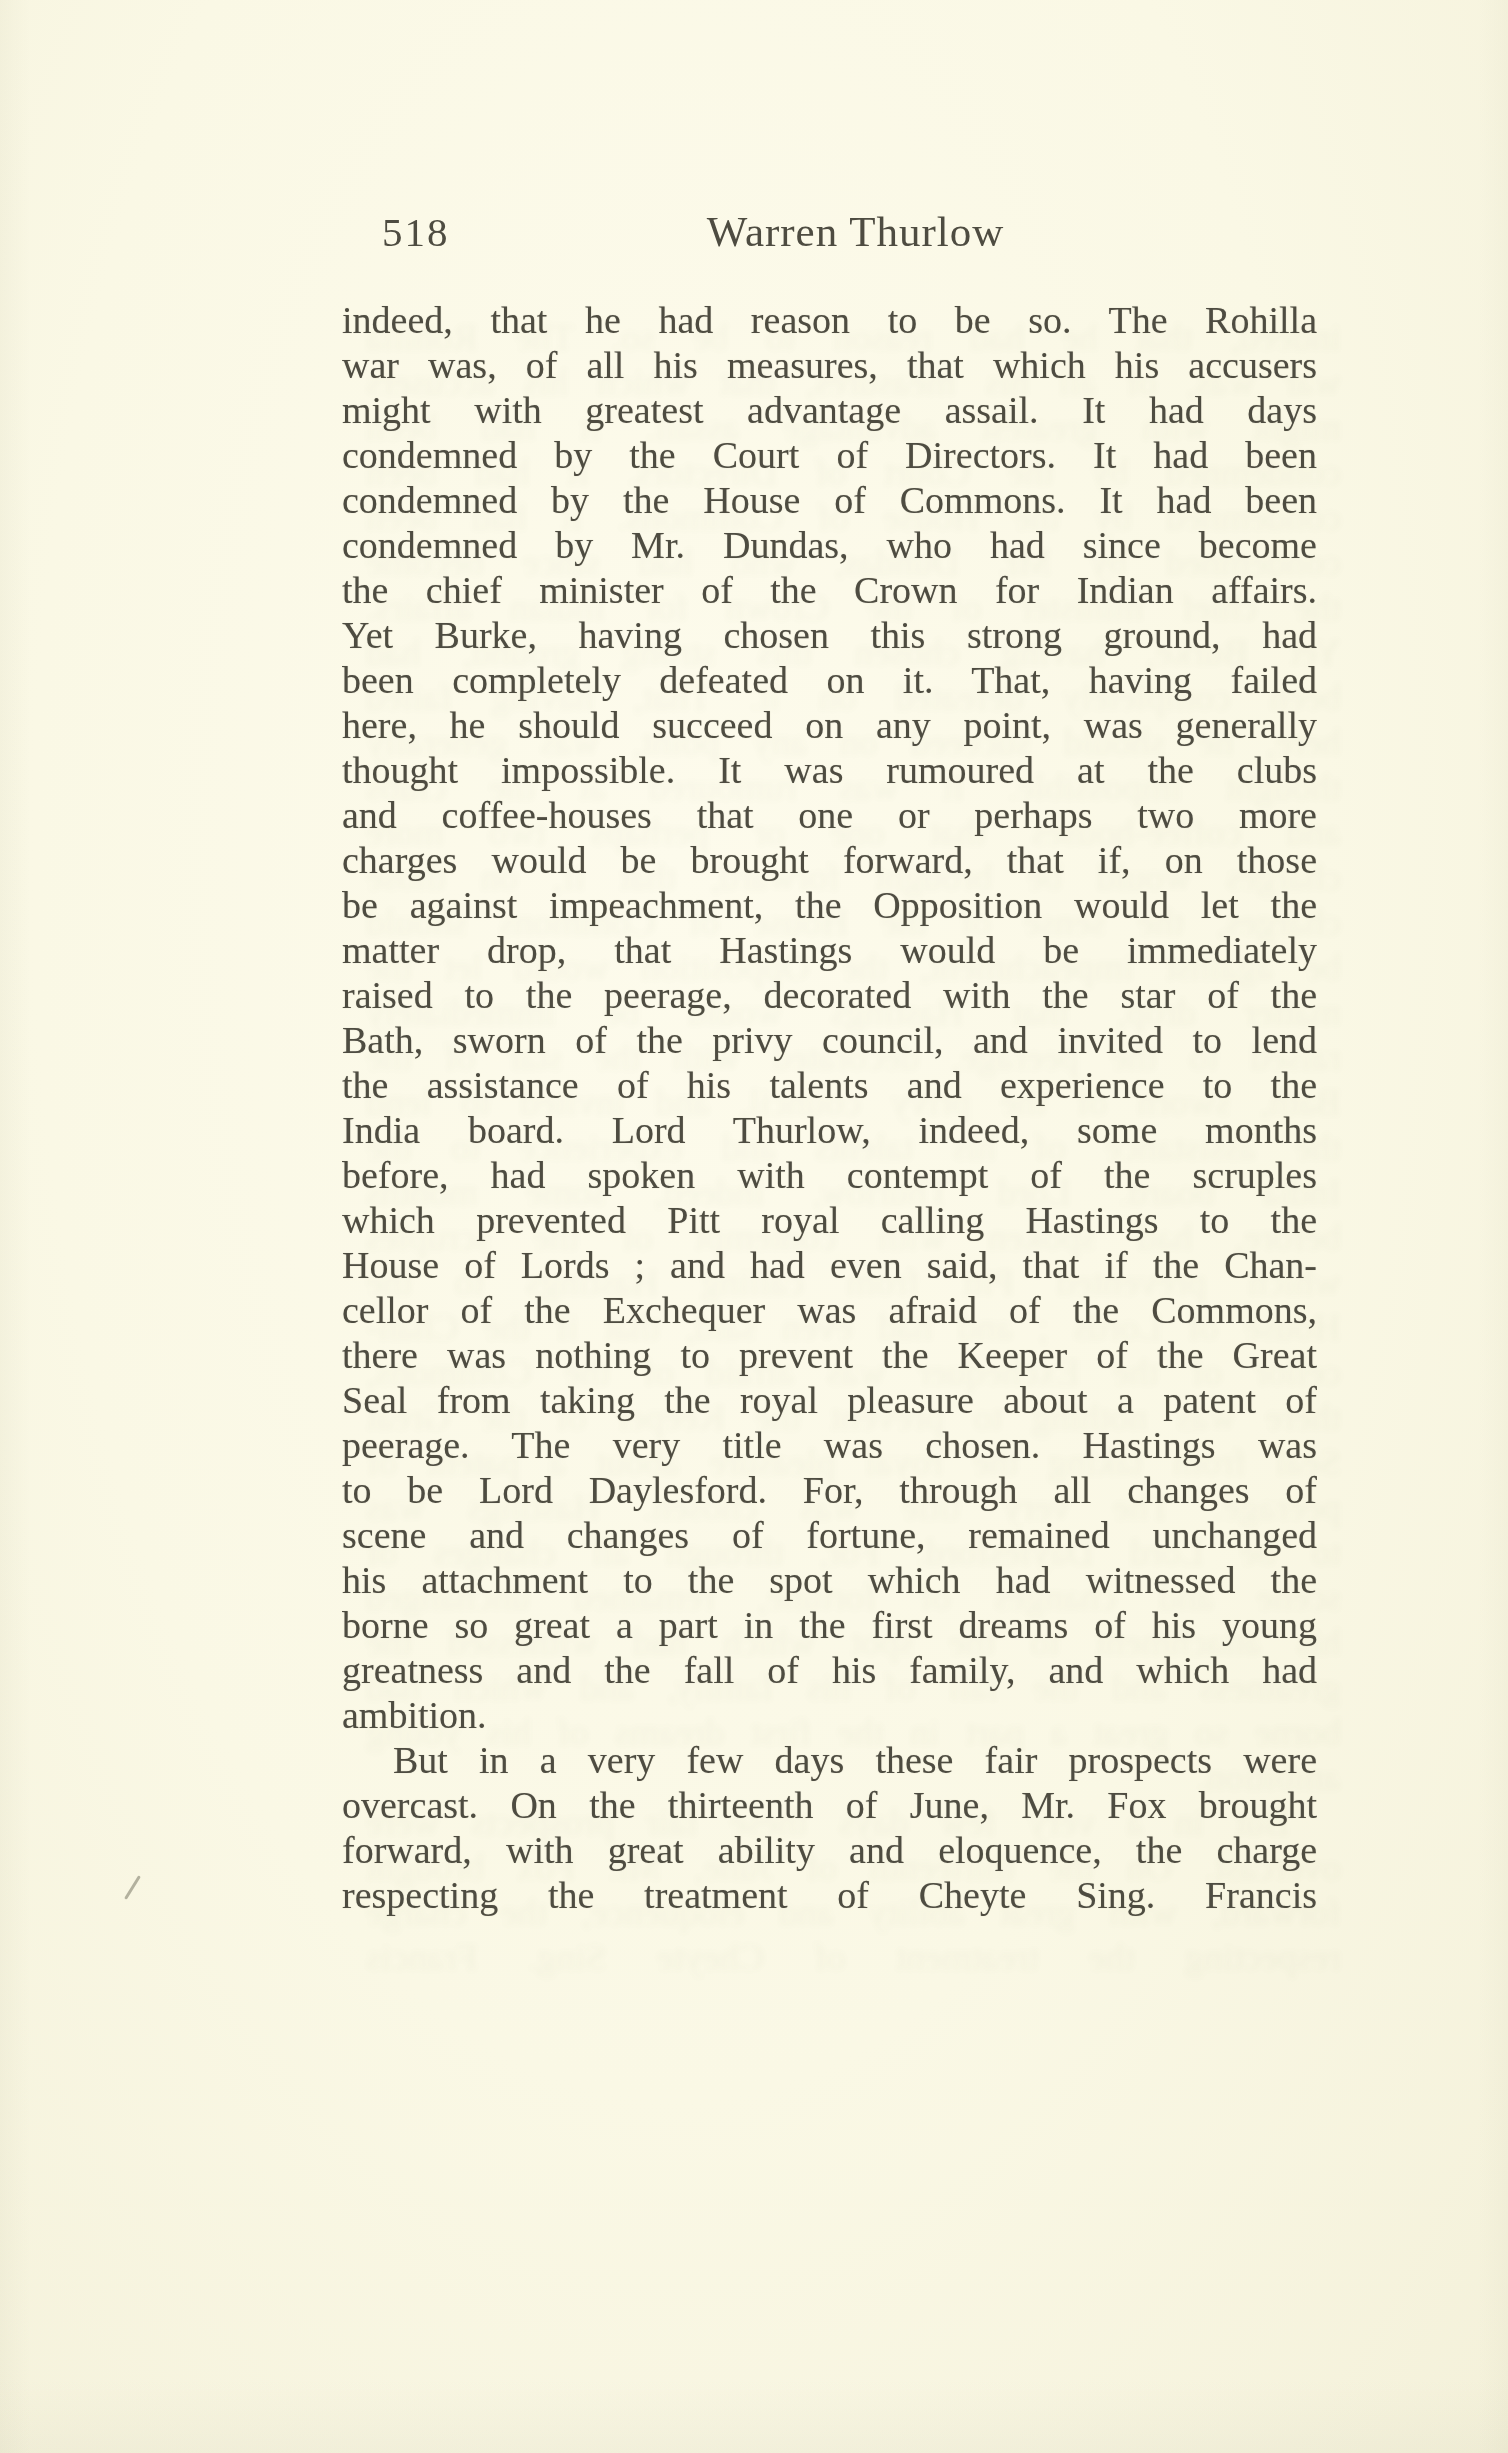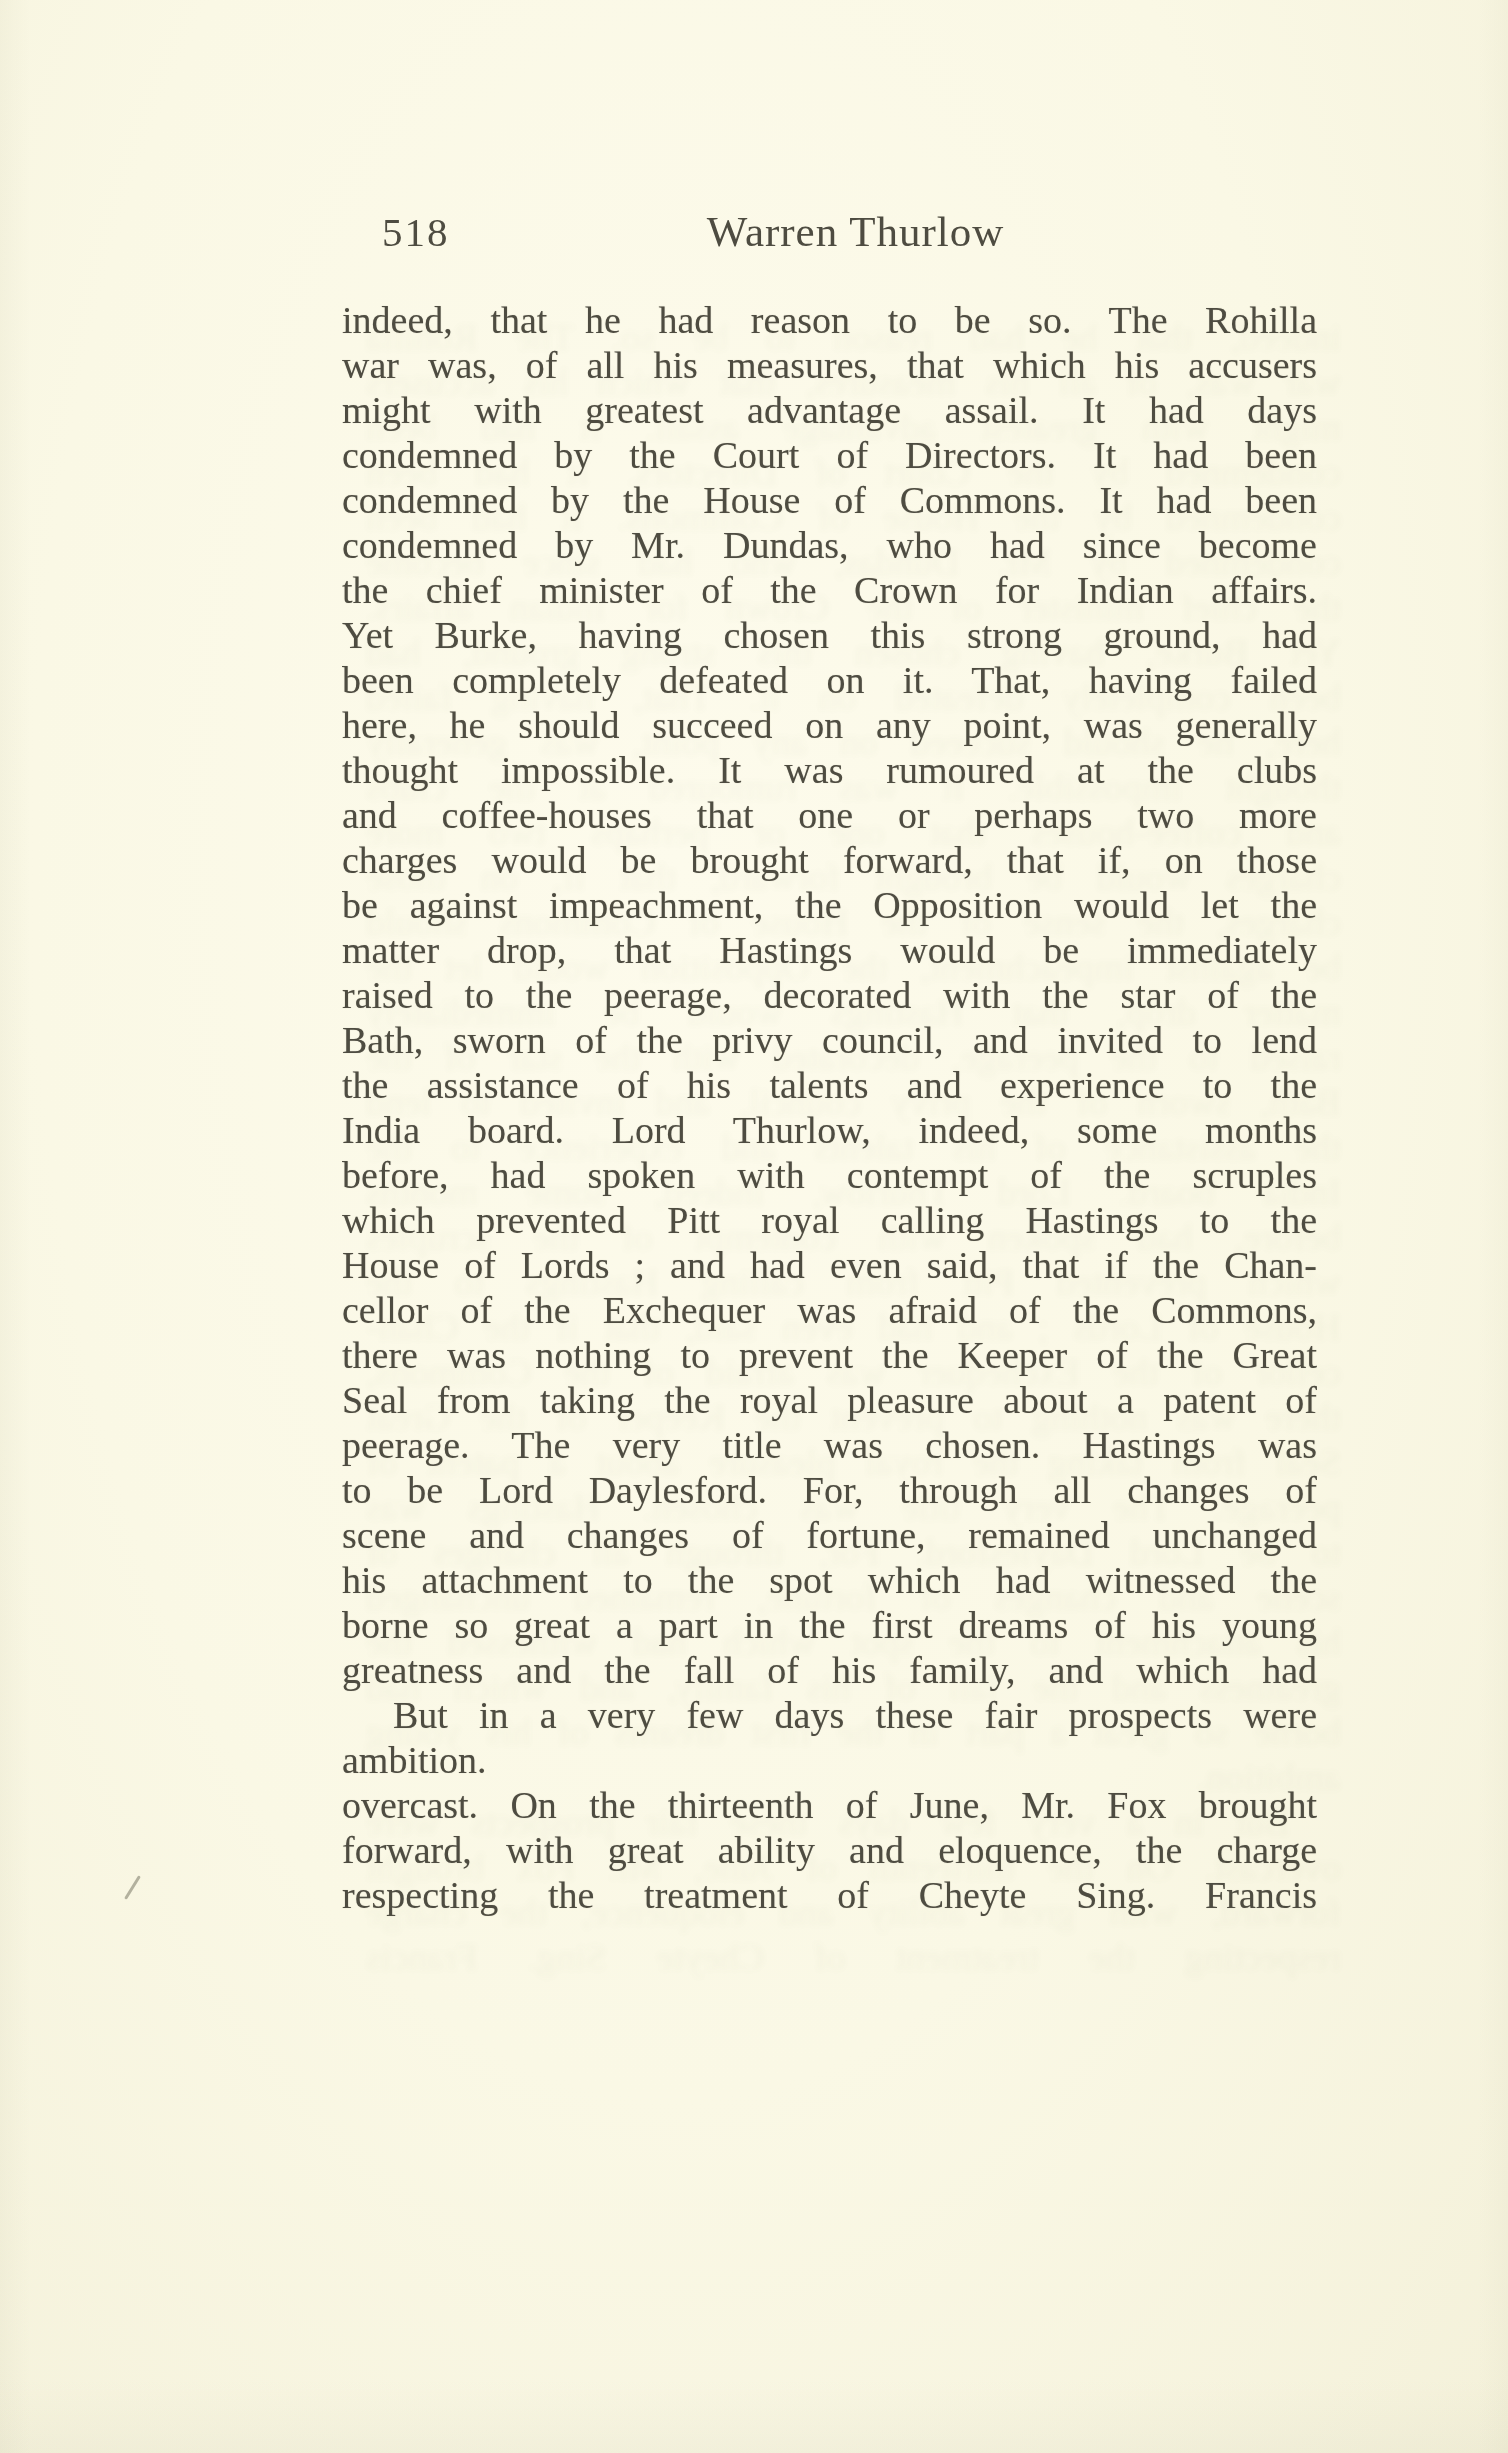--- a/index.html
+++ b/index.html
@@ -176,22 +176,22 @@
       <div class="line">House of Lords ; and had even said, that if the Chan-</div>
       <div class="line">cellor of the Exchequer was afraid of the Commons,</div>
       <div class="line">there was nothing to prevent the Keeper of the Great</div>
       <div class="line">Seal from taking the royal pleasure about a patent of</div>
       <div class="line">peerage. The very title was chosen. Hastings was</div>
       <div class="line">to be Lord Daylesford. For, through all changes of</div>
       <div class="line">scene and changes of fortune, remained unchanged</div>
       <div class="line">his attachment to the spot which had witnessed the</div>
       <div class="line">borne so great a part in the first dreams of his young</div>
       <div class="line">greatness and the fall of his family, and which had</div>
+      <div class="line no-just">ambition.</div>
       <div class="line"><span class="indent"></span>But in a very few days these fair prospects were</div>
-      <div class="line no-just">ambition.</div>
       <div class="line">overcast. On the thirteenth of June, Mr. Fox brought</div>
       <div class="line">forward, with great ability and eloquence, the charge</div>
       <div class="line">respecting the treatment of Cheyte Sing. Francis</div>
     </div>
 
   <div class="pencil-mark"></div>
 </div>
 
 
 </body></html>

